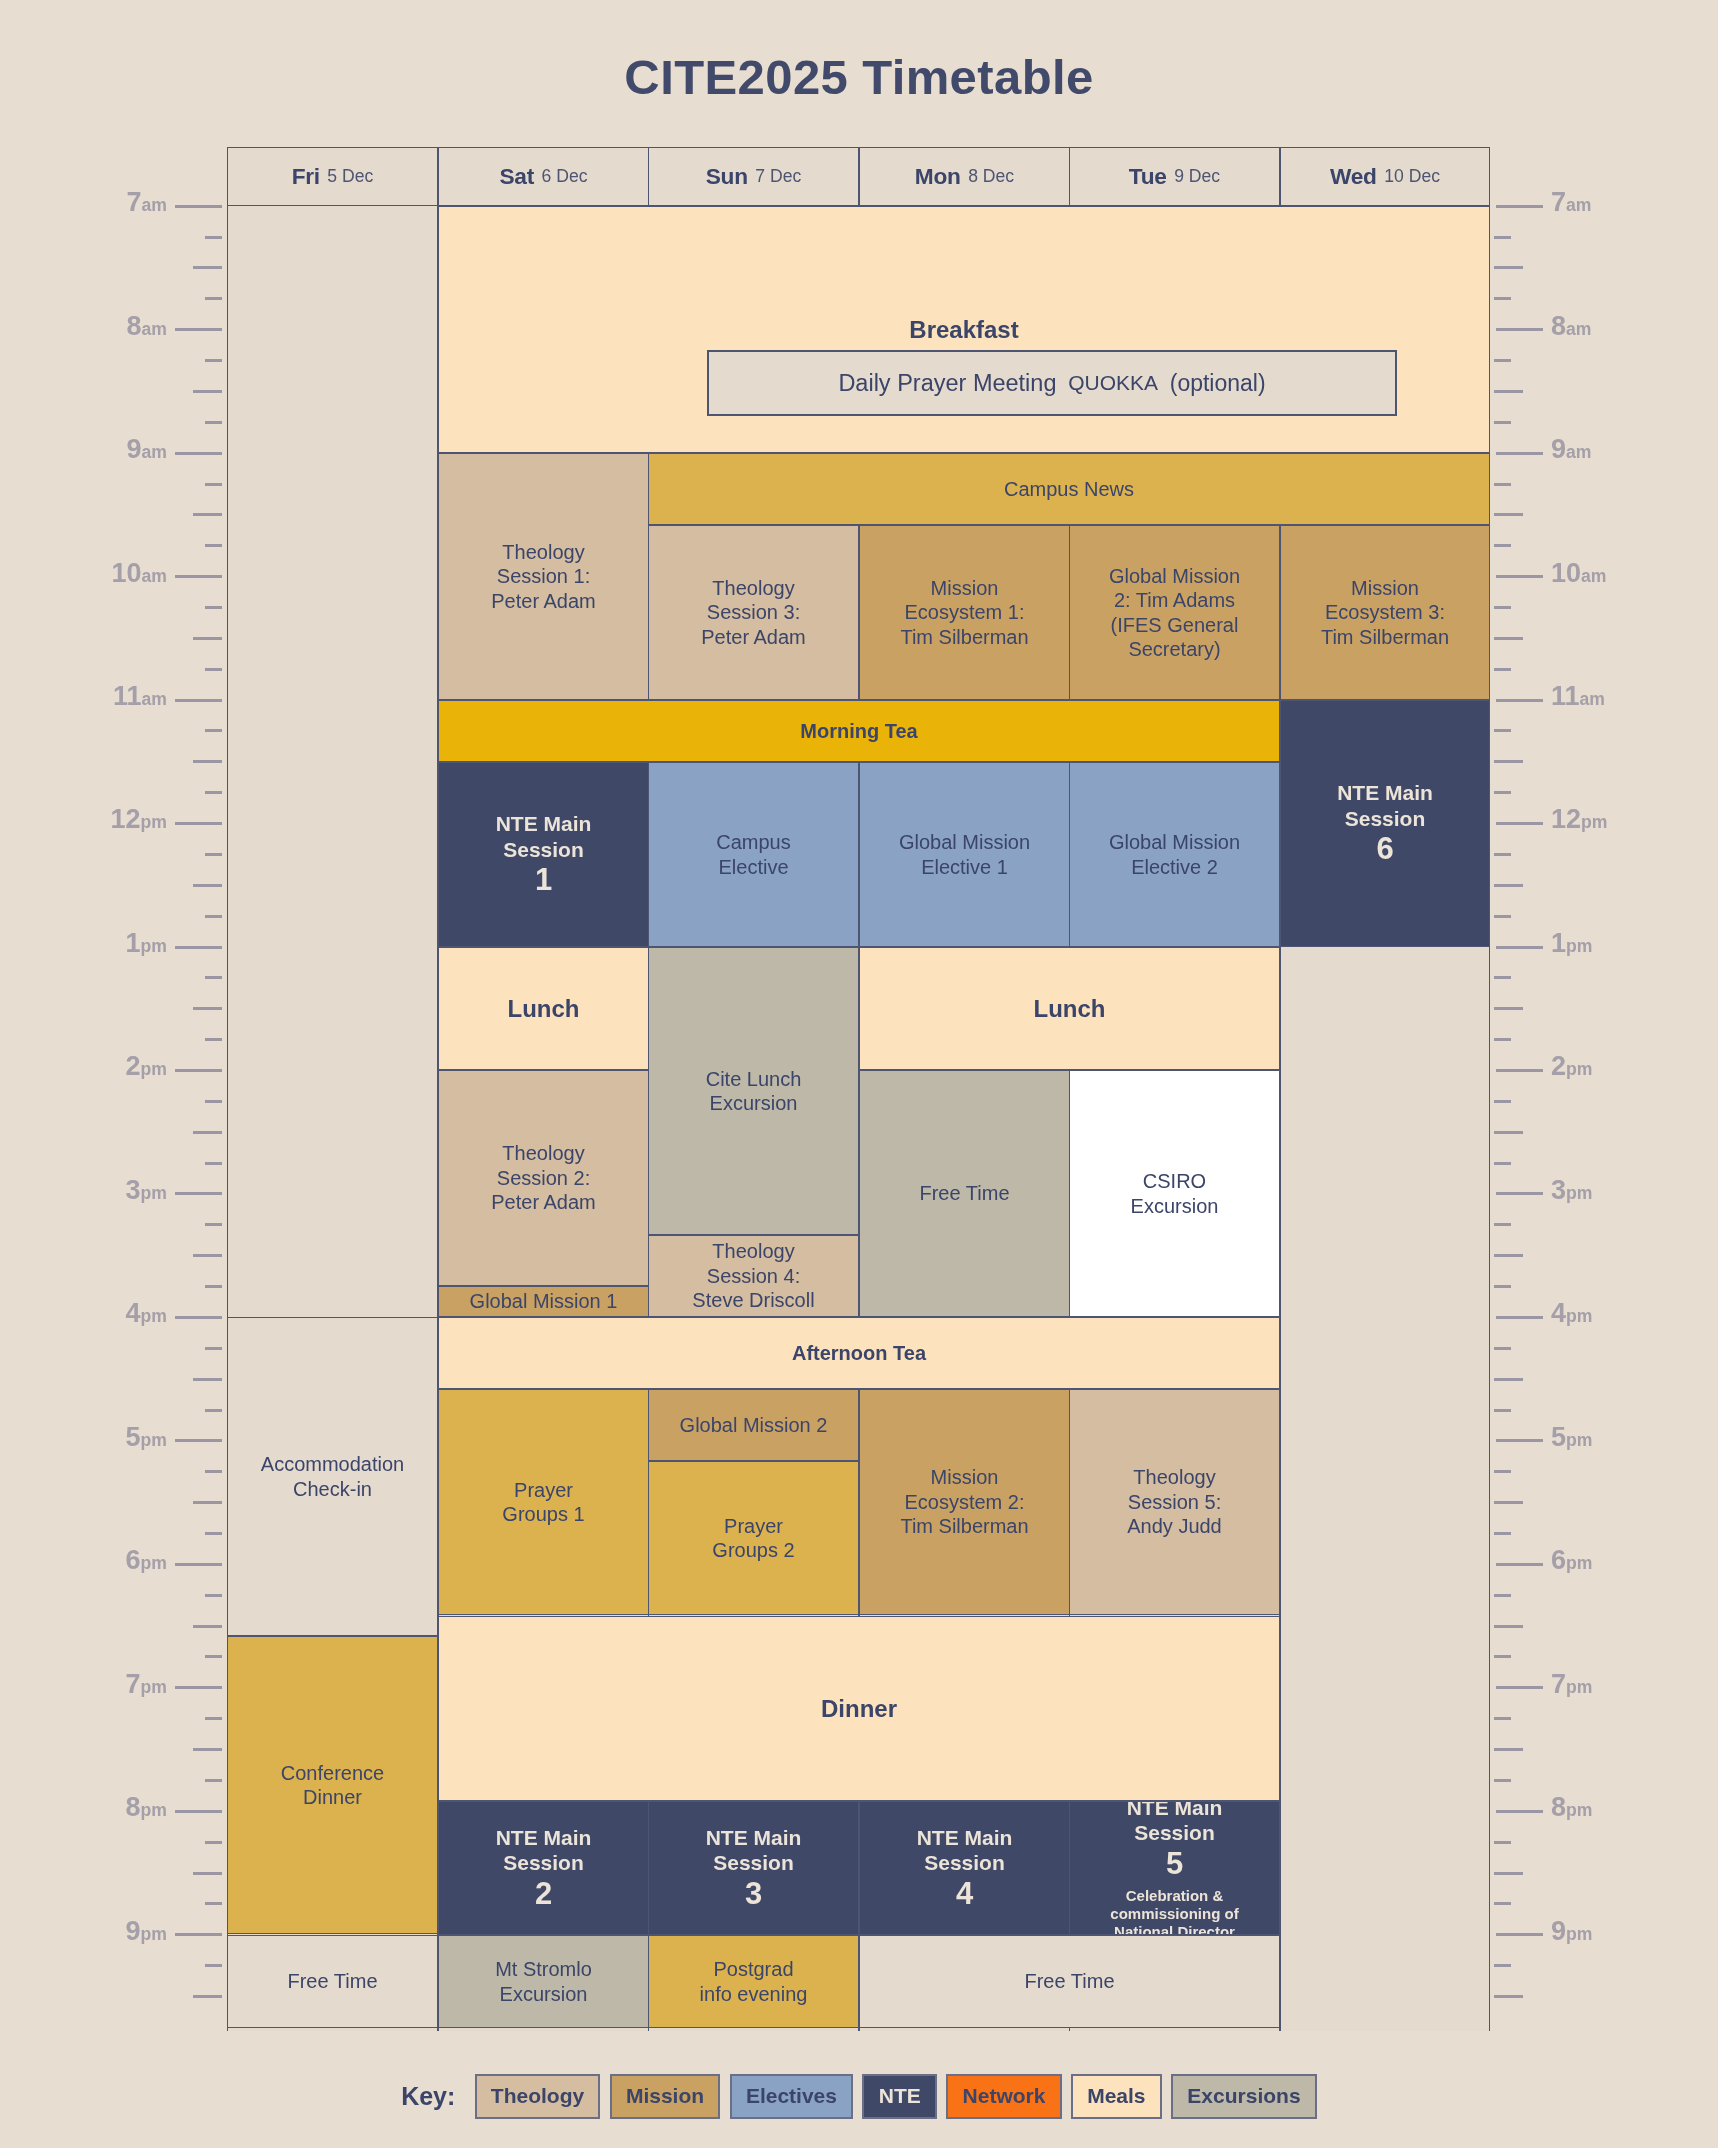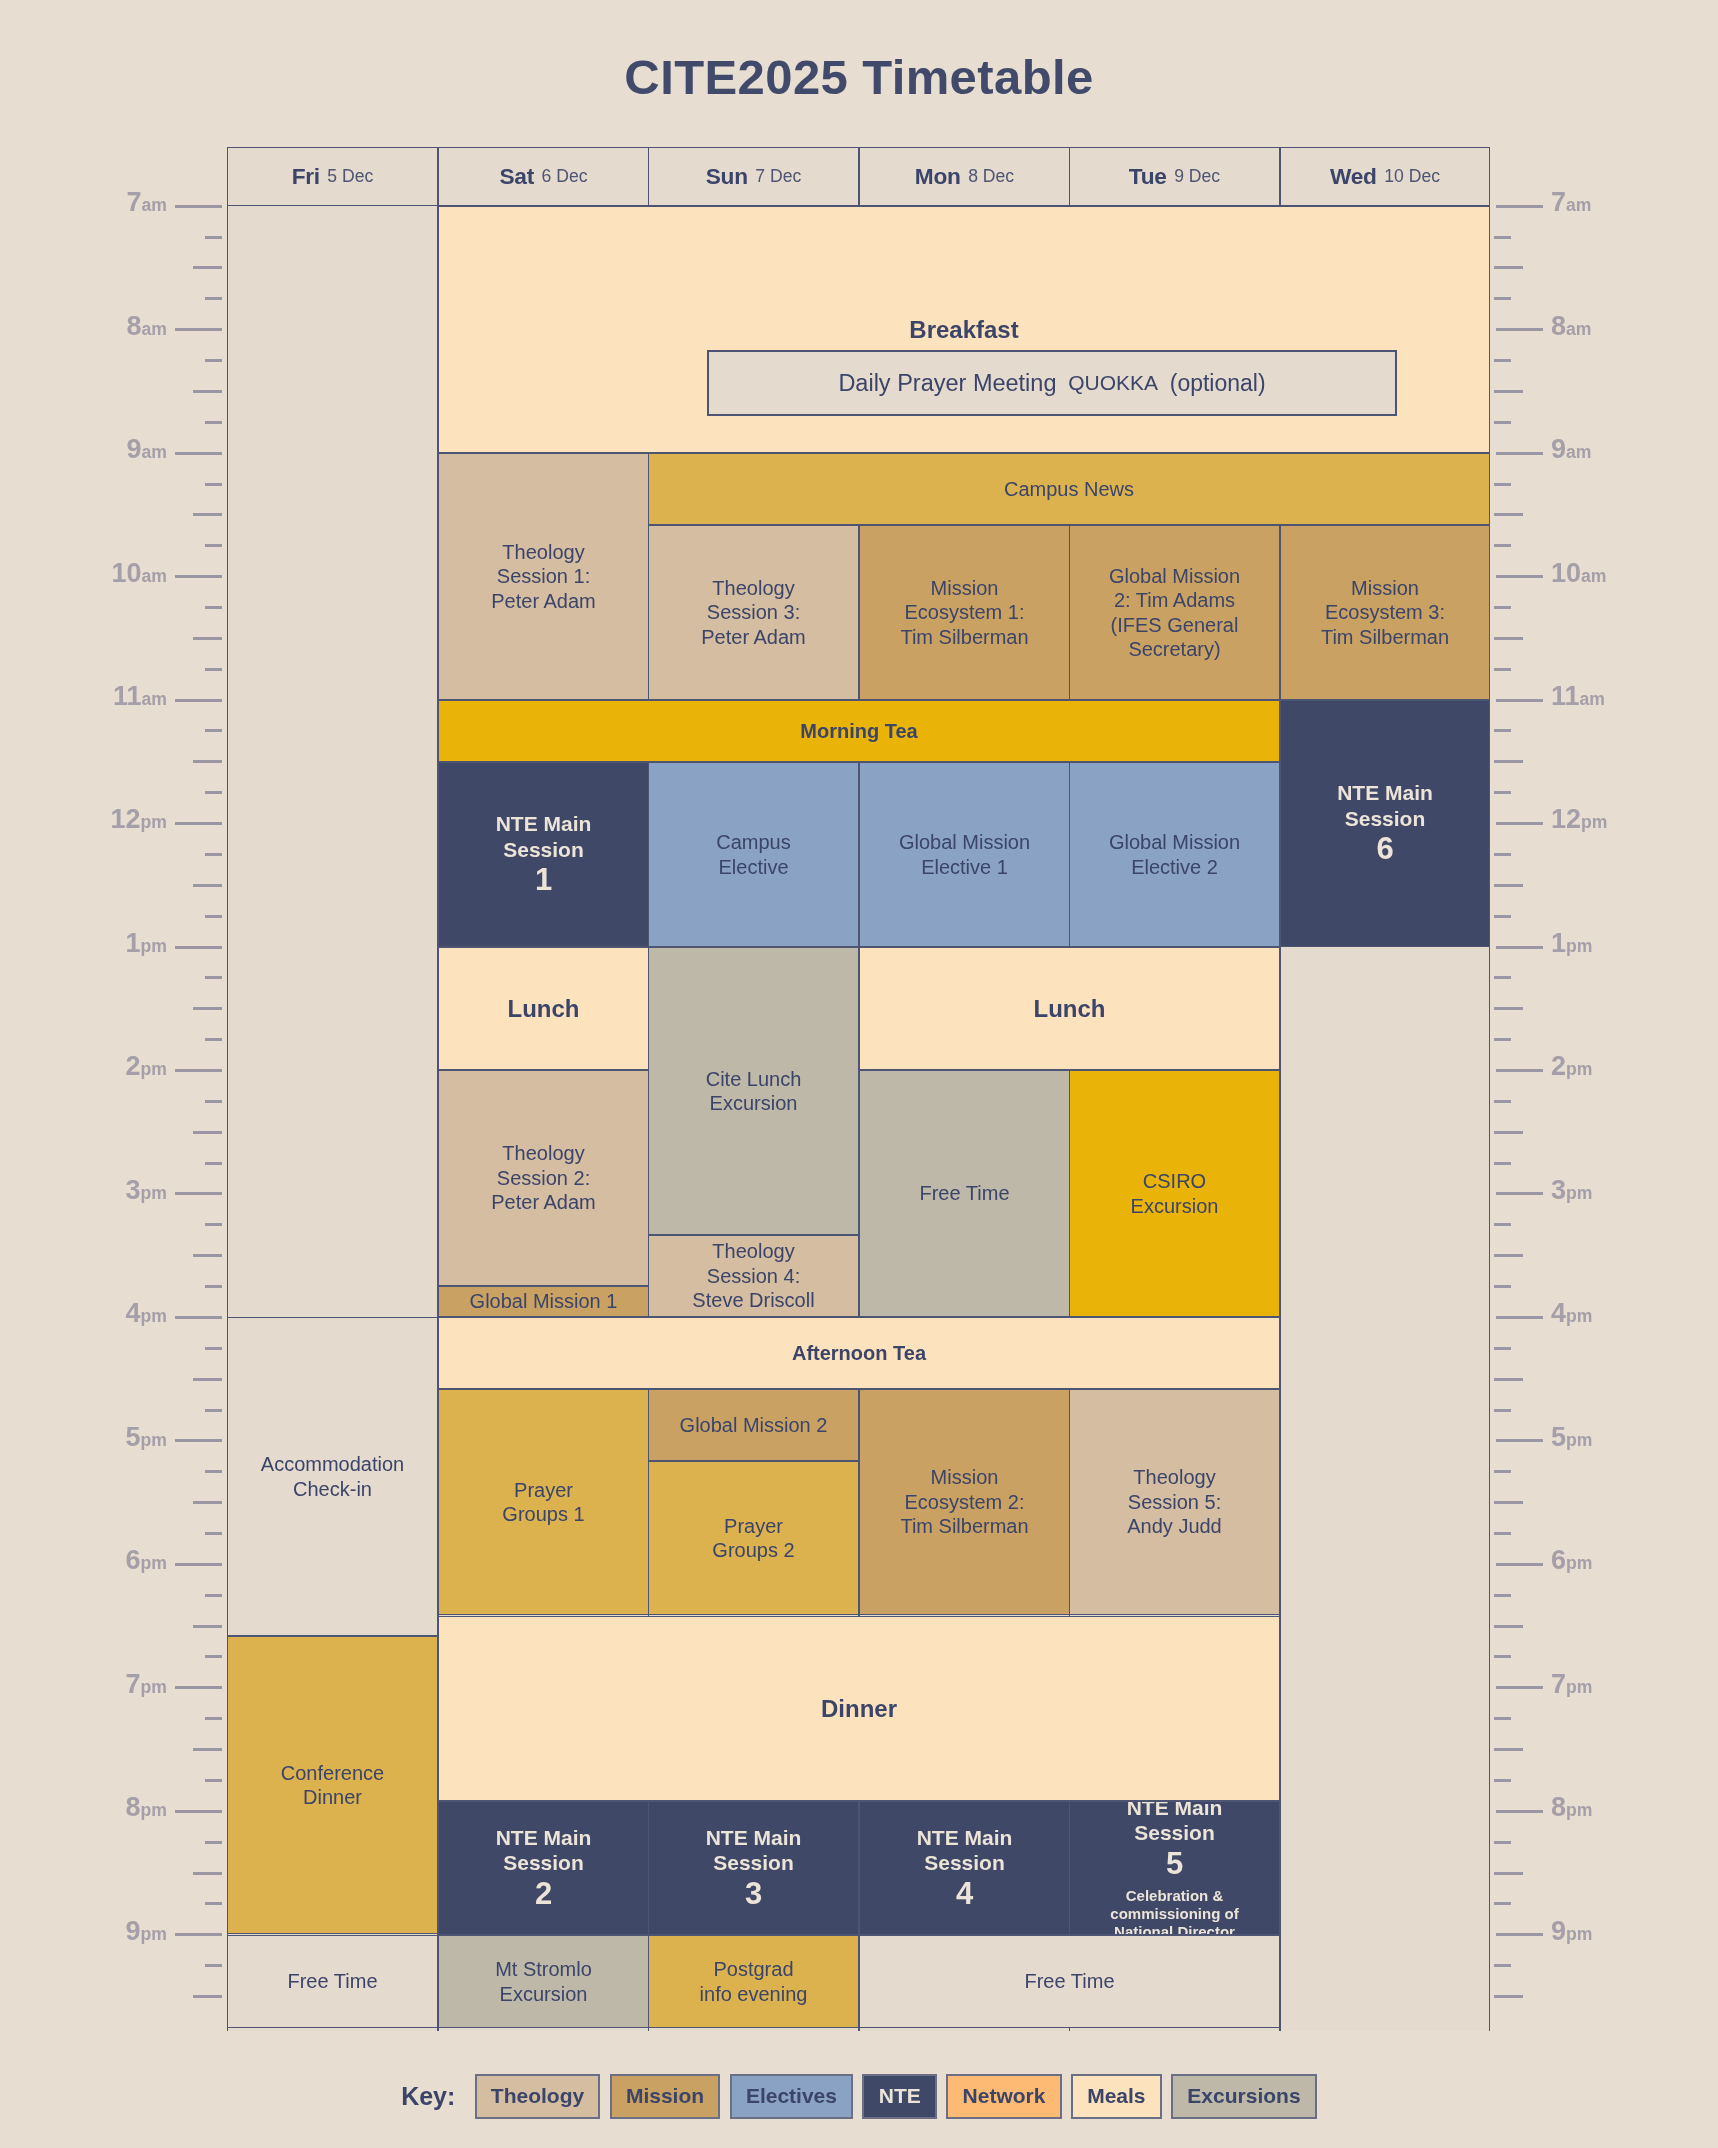--- a/index.html
+++ b/index.html
@@ -382,21 +382,21 @@
           <span class="l">Lunch</span>
         </div>
         <div class="ev" style="left: 211px; width: 211px; top: 864px; height: 216px; background: rgb(212, 189, 160);">
           <span class="l">Theology</span>
           <span class="l">Session 2:</span>
           <span class="l">Peter Adam</span>
         </div>
         <div class="ev" style="left: 632px; width: 211px; top: 864px; height: 247px; background: rgb(189, 184, 168);">
           <span class="l">Free Time</span>
         </div>
-        <div class="ev" style="left: 842px; width: 211px; top: 864px; height: 247px; background: #eab308;">
+        <div class="ev" style="left: 842px; width: 211px; top: 864px; height: 247px; background: #ffffff;">
           <span class="l">CSIRO</span>
           <span class="l">Excursion</span>
         </div>
         <div class="ev" style="left: 421px; width: 211px; top: 1029px; height: 82px; background: rgb(212, 189, 160);">
           <span class="l">Theology</span>
           <span class="l">Session 4:</span>
           <span class="l">Steve Driscoll</span>
         </div>
         <div class="ev" style="left: 211px; width: 211px; top: 1080px; height: 31px; background: rgb(201, 162, 99);">
           <span class="l">Global Mission 1</span>
@@ -485,20 +485,20 @@
       </div>
   </div>
 
   <div class="key">
     <span class="keylabel">Key:</span>
     <span id="keyitems" style="display:flex;gap:9.2px;">
         <div class="keyitem" style="background: rgb(212, 189, 160);">Theology</div>
         <div class="keyitem" style="background: rgb(201, 162, 99);">Mission</div>
         <div class="keyitem" style="background: rgb(138, 163, 196);">Electives</div>
         <div class="keyitem" style="background: rgb(63, 72, 102); color: rgb(236, 228, 216);">NTE</div>
-        <div class="keyitem" style="background: #fdba74;">Network</div>
+        <div class="keyitem" style="background: #f97316;">Network</div>
         <div class="keyitem" style="background: rgb(253, 227, 189);">Meals</div>
         <div class="keyitem" style="background: rgb(189, 184, 168);">Excursions</div>
       </span>
   </div>
 
 </div>
 
 
 </body></html>

